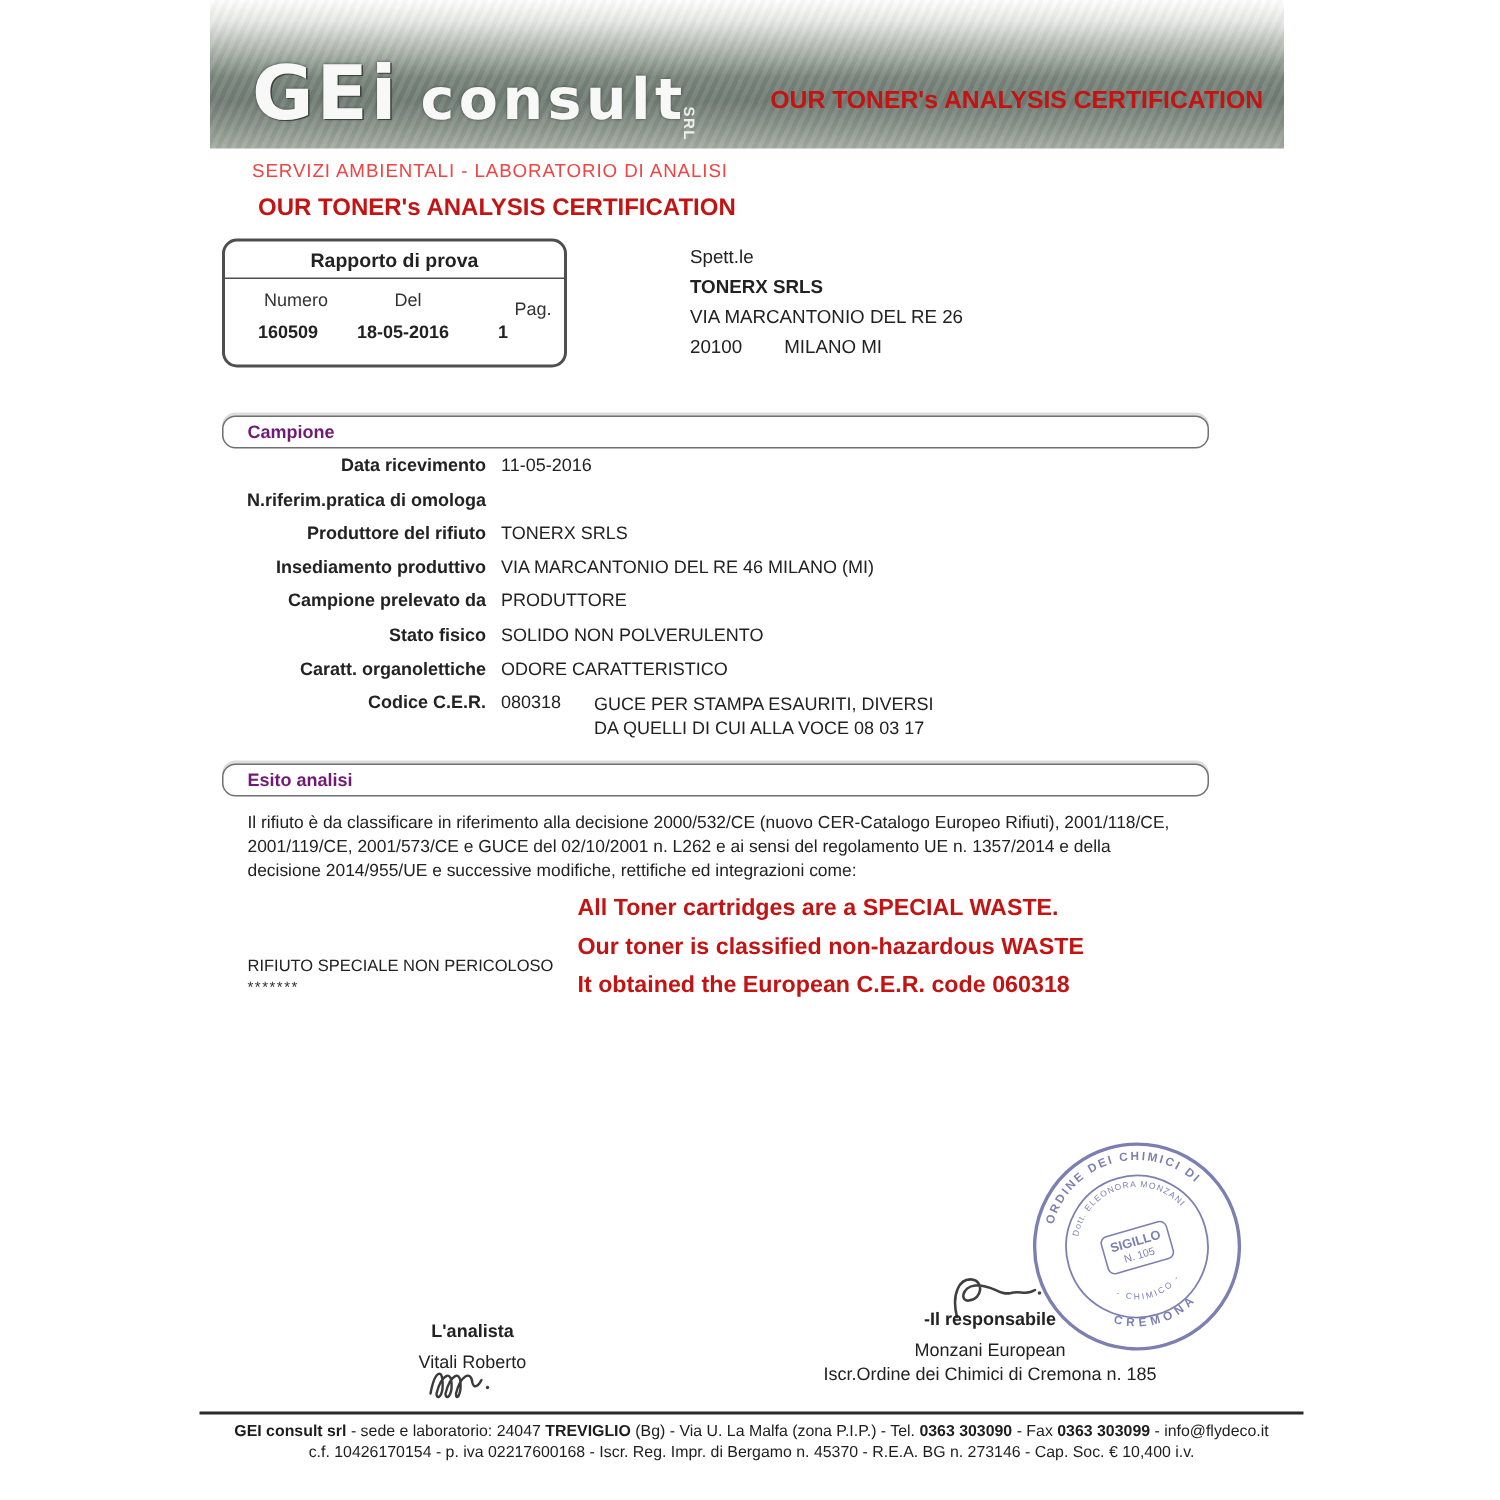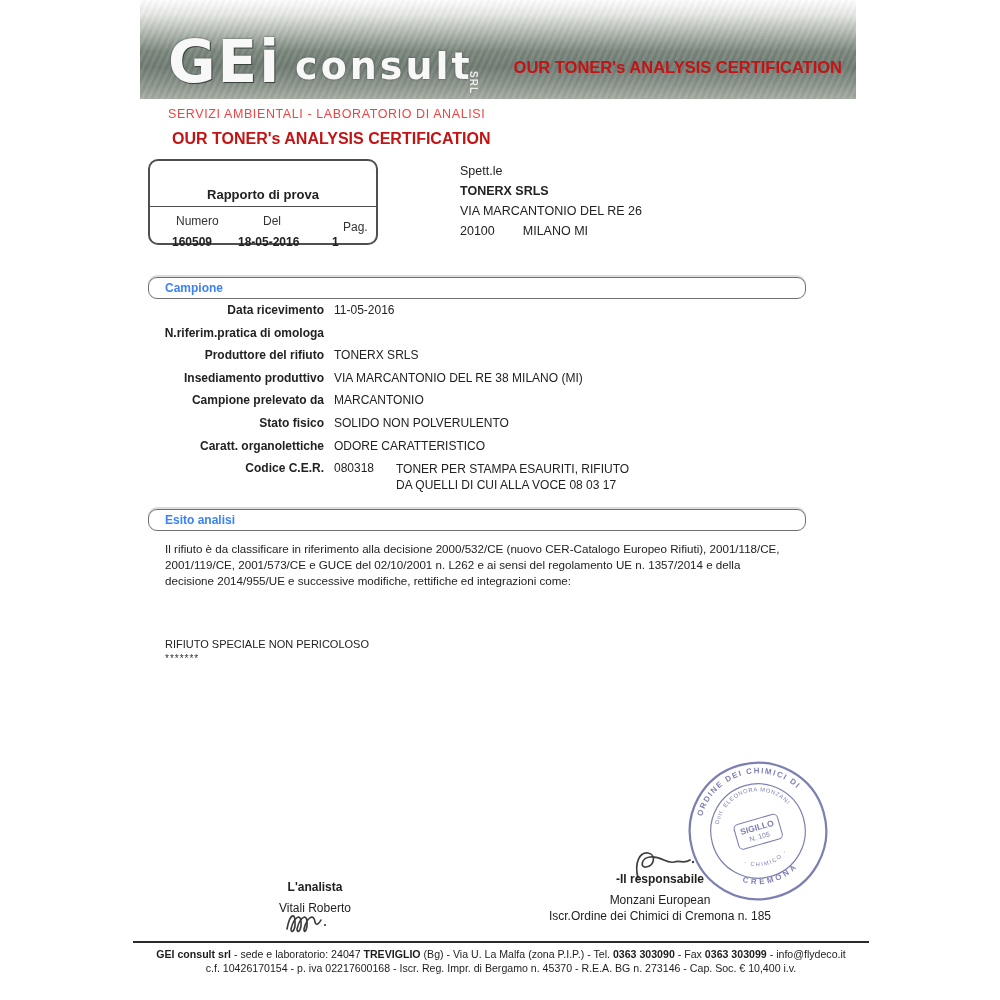--- a/index.html
+++ b/index.html
@@ -7,52 +7,52 @@
   body { font-family:"Liberation Sans", sans-serif; color:#222; }
   .page { position:relative; width:1000px; height:1000px; background:#ffffff; overflow:hidden; }
 
   
   .band { position:absolute; left:140px; top:0; width:716px; height:99px;
           background:linear-gradient(180deg,#fdfdfd 0%,#e7e9e6 14%,#b9c0b8 30%,#79857b 52%,#6f7b73 68%,#8b948b 86%,#a4aca2 100%); }
   .band-texture { position:absolute; inset:0;
           background:repeating-linear-gradient(115deg, rgba(255,255,255,.14) 0 3px, rgba(0,0,0,.05) 3px 6px);
           opacity:.5; }
   .logo { position:absolute; left:28px; top:38px; display:flex; align-items:flex-end; color:#f8f8f8; }
-  .logo-gei { font-family:"DejaVu Sans", sans-serif; font-weight:bold; font-size:58px; line-height:48px;
+  .logo-gei { font-family:"DejaVu Sans", sans-serif; font-weight:bold; font-size:50px; line-height:48px;
               letter-spacing:2px; text-shadow:0 0 2px #3c443e, 1px 1px 0 #3c443e; }
   .logo-consult { font-family:"DejaVu Sans", sans-serif; font-weight:bold; font-size:38px; line-height:40px;
               margin-left:14px; letter-spacing:3px; text-shadow:0 0 2px #3c443e; }
   .logo-srl { font-size:10px; font-weight:bold; transform:rotate(90deg) translateX(-4px); transform-origin:left top;
               margin-left:6px; letter-spacing:1px; opacity:.9; }
   .band-title { position:absolute; right:14px; top:58px; font-size:16.5px; font-weight:bold; color:#c31313; }
 
   .subtitle { position:absolute; left:168px; top:107px; font-size:12.5px; color:#ef4444; letter-spacing:.6px; }
   .red-title { position:absolute; left:172px; top:130px; font-size:16px; font-weight:bold; color:#c31313; }
 
   
   .report-box { position:absolute; left:148px; top:159px; width:230px; height:86px;
                 border:2px solid #4f4f4f; border-radius:10px; background:#fff; }
   .report-title { text-align:center; font-weight:bold; font-size:13px; padding-top:5px; padding-bottom:4px;
-                  border-bottom:1.5px solid #4f4f4f;margin-top:21px; }
+                  border-bottom:1.5px solid #4f4f4f; }
   .report-grid { position:relative; height:52px; font-size:12px; }
   .rg-label { position:absolute; color:#333; }
   .rg-value { position:absolute; font-weight:bold; color:#222; }
   .l-numero { left:26px; top:7px; }   .v-numero { left:22px; top:28px; }
   .l-del    { left:113px; top:7px; }   .v-del    { left:88px; top:28px; }
   .l-pag    { left:174px; top:13px;margin-left:19px; } .v-pag    { left:182px; top:28px; }
 
   
   .addressee { position:absolute; left:460px; top:161px; font-size:12.5px; line-height:20px; }
   .addr-name { font-weight:bold; }
   .addr-city { margin-left:28px; }
 
   
   .section-banner { position:absolute; left:148px; width:658px; height:22px; border:1.5px solid #707070;
                     border-radius:9px; background:#fff; font-weight:bold; font-size:12px;
-                    padding:3px 0 0 16px; color:#3b82f6; box-shadow:0 -2px 0 rgba(120,120,120,.25); }
+                    padding:3px 0 0 16px; color:#701a75; box-shadow:0 -2px 0 rgba(120,120,120,.25); }
   .banner-campione { top:277px; }
   .banner-esito { top:509px; }
 
   
   .rows { position:absolute; left:148px; top:303px; width:680px; font-size:12px; }
   .row { display:flex; min-height:22.6px; align-items:flex-start; }
   .row-label { width:176px; text-align:right; font-weight:bold; color:#222; }
   .row-value { margin-left:10px; color:#222; }
   .cer-flex { display:flex; }
   .cer-code { width:62px; }
@@ -132,54 +132,59 @@
     <div class="row">
       <div class="row-label">N.riferim.pratica di omologa</div>
       <div class="row-value"></div>
     </div>
     <div class="row">
       <div class="row-label">Produttore del rifiuto</div>
       <div class="row-value">TONERX SRLS</div>
     </div>
     <div class="row">
       <div class="row-label">Insediamento produttivo</div>
-      <div class="row-value">VIA MARCANTONIO DEL RE 38 MILANO (MI)</div>
+      <div class="row-value">VIA MARCANTONIO DEL RE 46 MILANO (MI)</div>
     </div>
     <div class="row">
       <div class="row-label">Campione prelevato da</div>
-      <div class="row-value">MARCANTONIO</div>
+      <div class="row-value">PRODUTTORE</div>
     </div>
     <div class="row">
       <div class="row-label">Stato fisico</div>
       <div class="row-value">SOLIDO NON POLVERULENTO</div>
     </div>
     <div class="row">
       <div class="row-label">Caratt. organolettiche</div>
       <div class="row-value">ODORE CARATTERISTICO</div>
     </div>
     <div class="row">
       <div class="row-label">Codice C.E.R.</div>
       <div class="row-value cer-flex">
         <span class="cer-code">080318</span>
         <span class="cer-desc">
-          <span>TONER PER STAMPA ESAURITI, RIFIUTO</span><br>
+          <span>GUCE PER STAMPA ESAURITI, DIVERSI</span><br>
           <span>DA QUELLI DI CUI ALLA VOCE 08 03 17</span>
         </span>
       </div>
     </div>
   </div>
 
   <div class="section-banner banner-esito">Esito analisi</div>
   <div class="esito-par">Il rifiuto è da classificare in riferimento alla decisione 2000/532/CE (nuovo CER-Catalogo Europeo Rifiuti), 2001/118/CE, 2001/119/CE, 2001/573/CE e GUCE del 02/10/2001 n.  L262 e ai sensi del regolamento UE n. 1357/2014 e della decisione 2014/955/UE  e successive modifiche, rettifiche ed integrazioni come:</div>
 
   <div class="classification">
     <span>RIFIUTO SPECIALE NON PERICOLOSO</span>
     <span class="asterisks">*******</span>
   </div>
 
+  <div class="red-note">
+    <div>All Toner cartridges are a SPECIAL WASTE.</div>
+    <div>Our toner is  classified non-hazardous WASTE</div>
+    <div>It obtained the European C.E.R. code  060318</div>
+  </div>
 
   <div class="stamp">
     <svg viewBox="0 0 200 200" width="150" height="150">
       <g fill="none" stroke="#575c9d">
         <circle cx="100" cy="100" r="91" stroke-width="3"></circle>
         <circle cx="100" cy="100" r="63" stroke-width="1.6"></circle>
         <rect x="70" y="84" width="60" height="34" rx="6" stroke-width="1.4"></rect>
       </g>
       <defs>
         <path id="arc-outer-top" d="M 23,100 A 77,77 0 1 1 177,100"></path>

